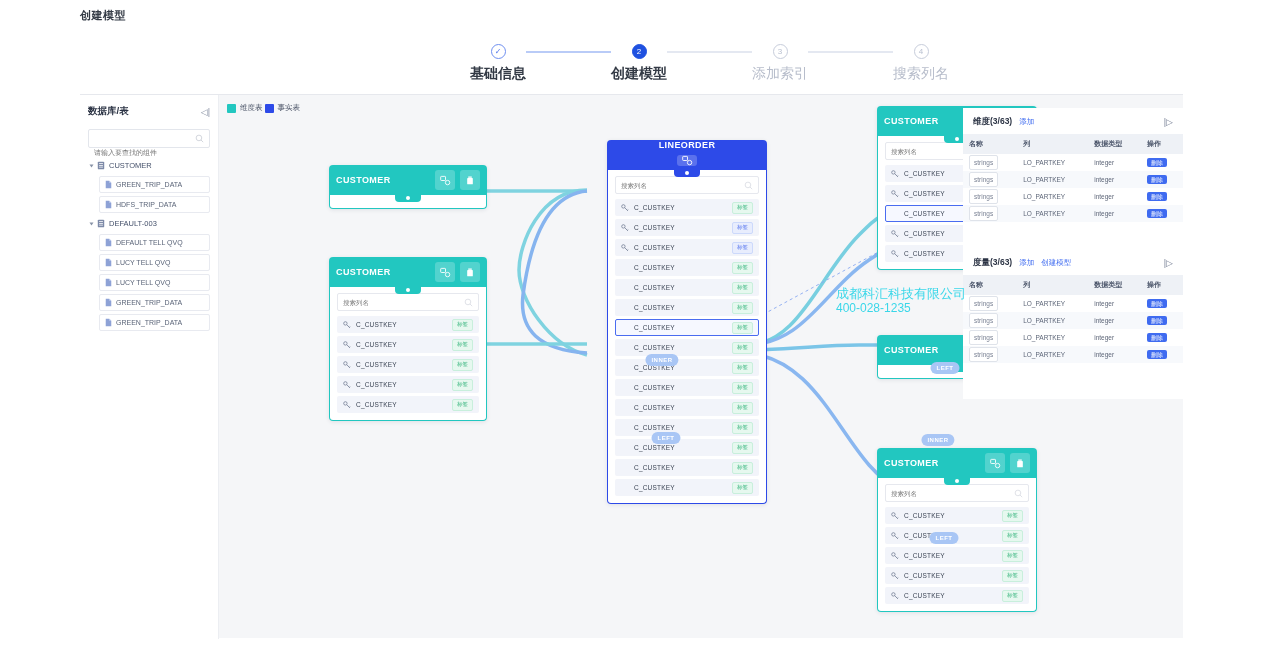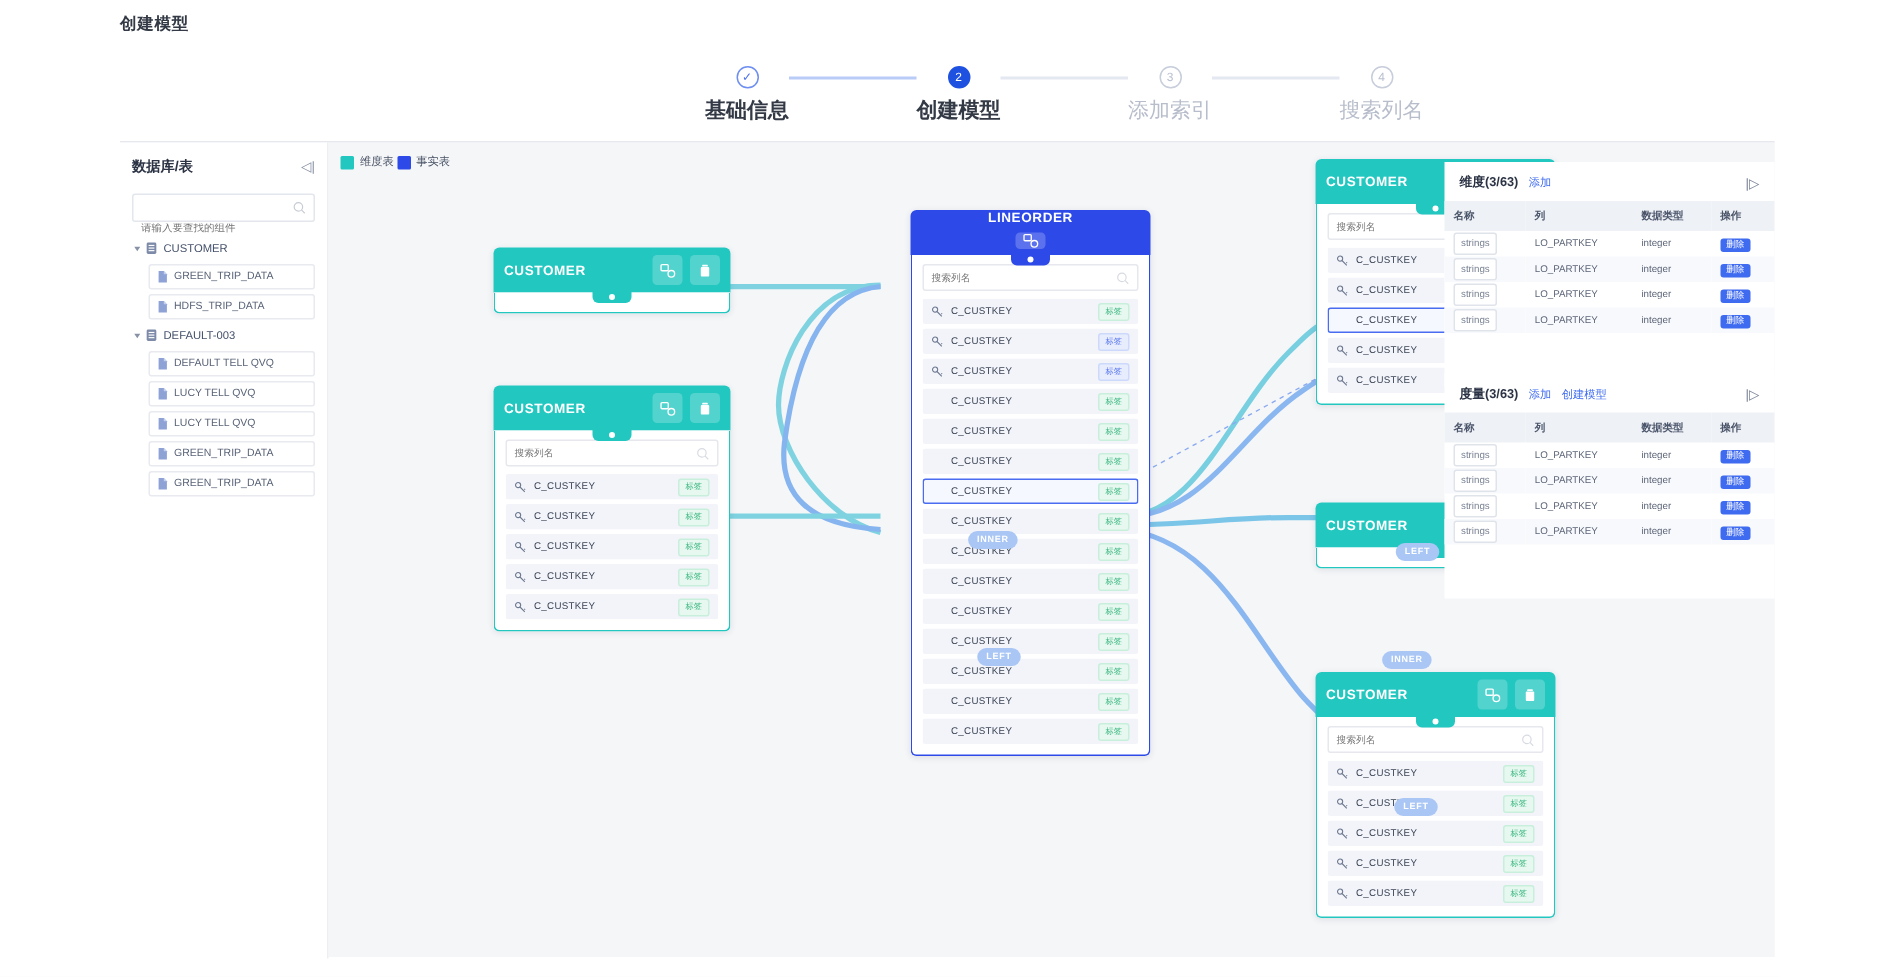--- a/index.html
+++ b/index.html
@@ -837,14 +837,18 @@
               <td>LO_PARTKEY</td>
               <td>integer</td>
               <td><span class="op-del">删除</span></td>
             </tr>
           </tbody>
         </table>
       </div>
 
   </div>
 
+  <div class="wm">
+    <div>成都科汇科技有限公司</div>
+    <div class="l2">400-028-1235</div>
+  </div>
 
 </div>
 
 </body></html>

